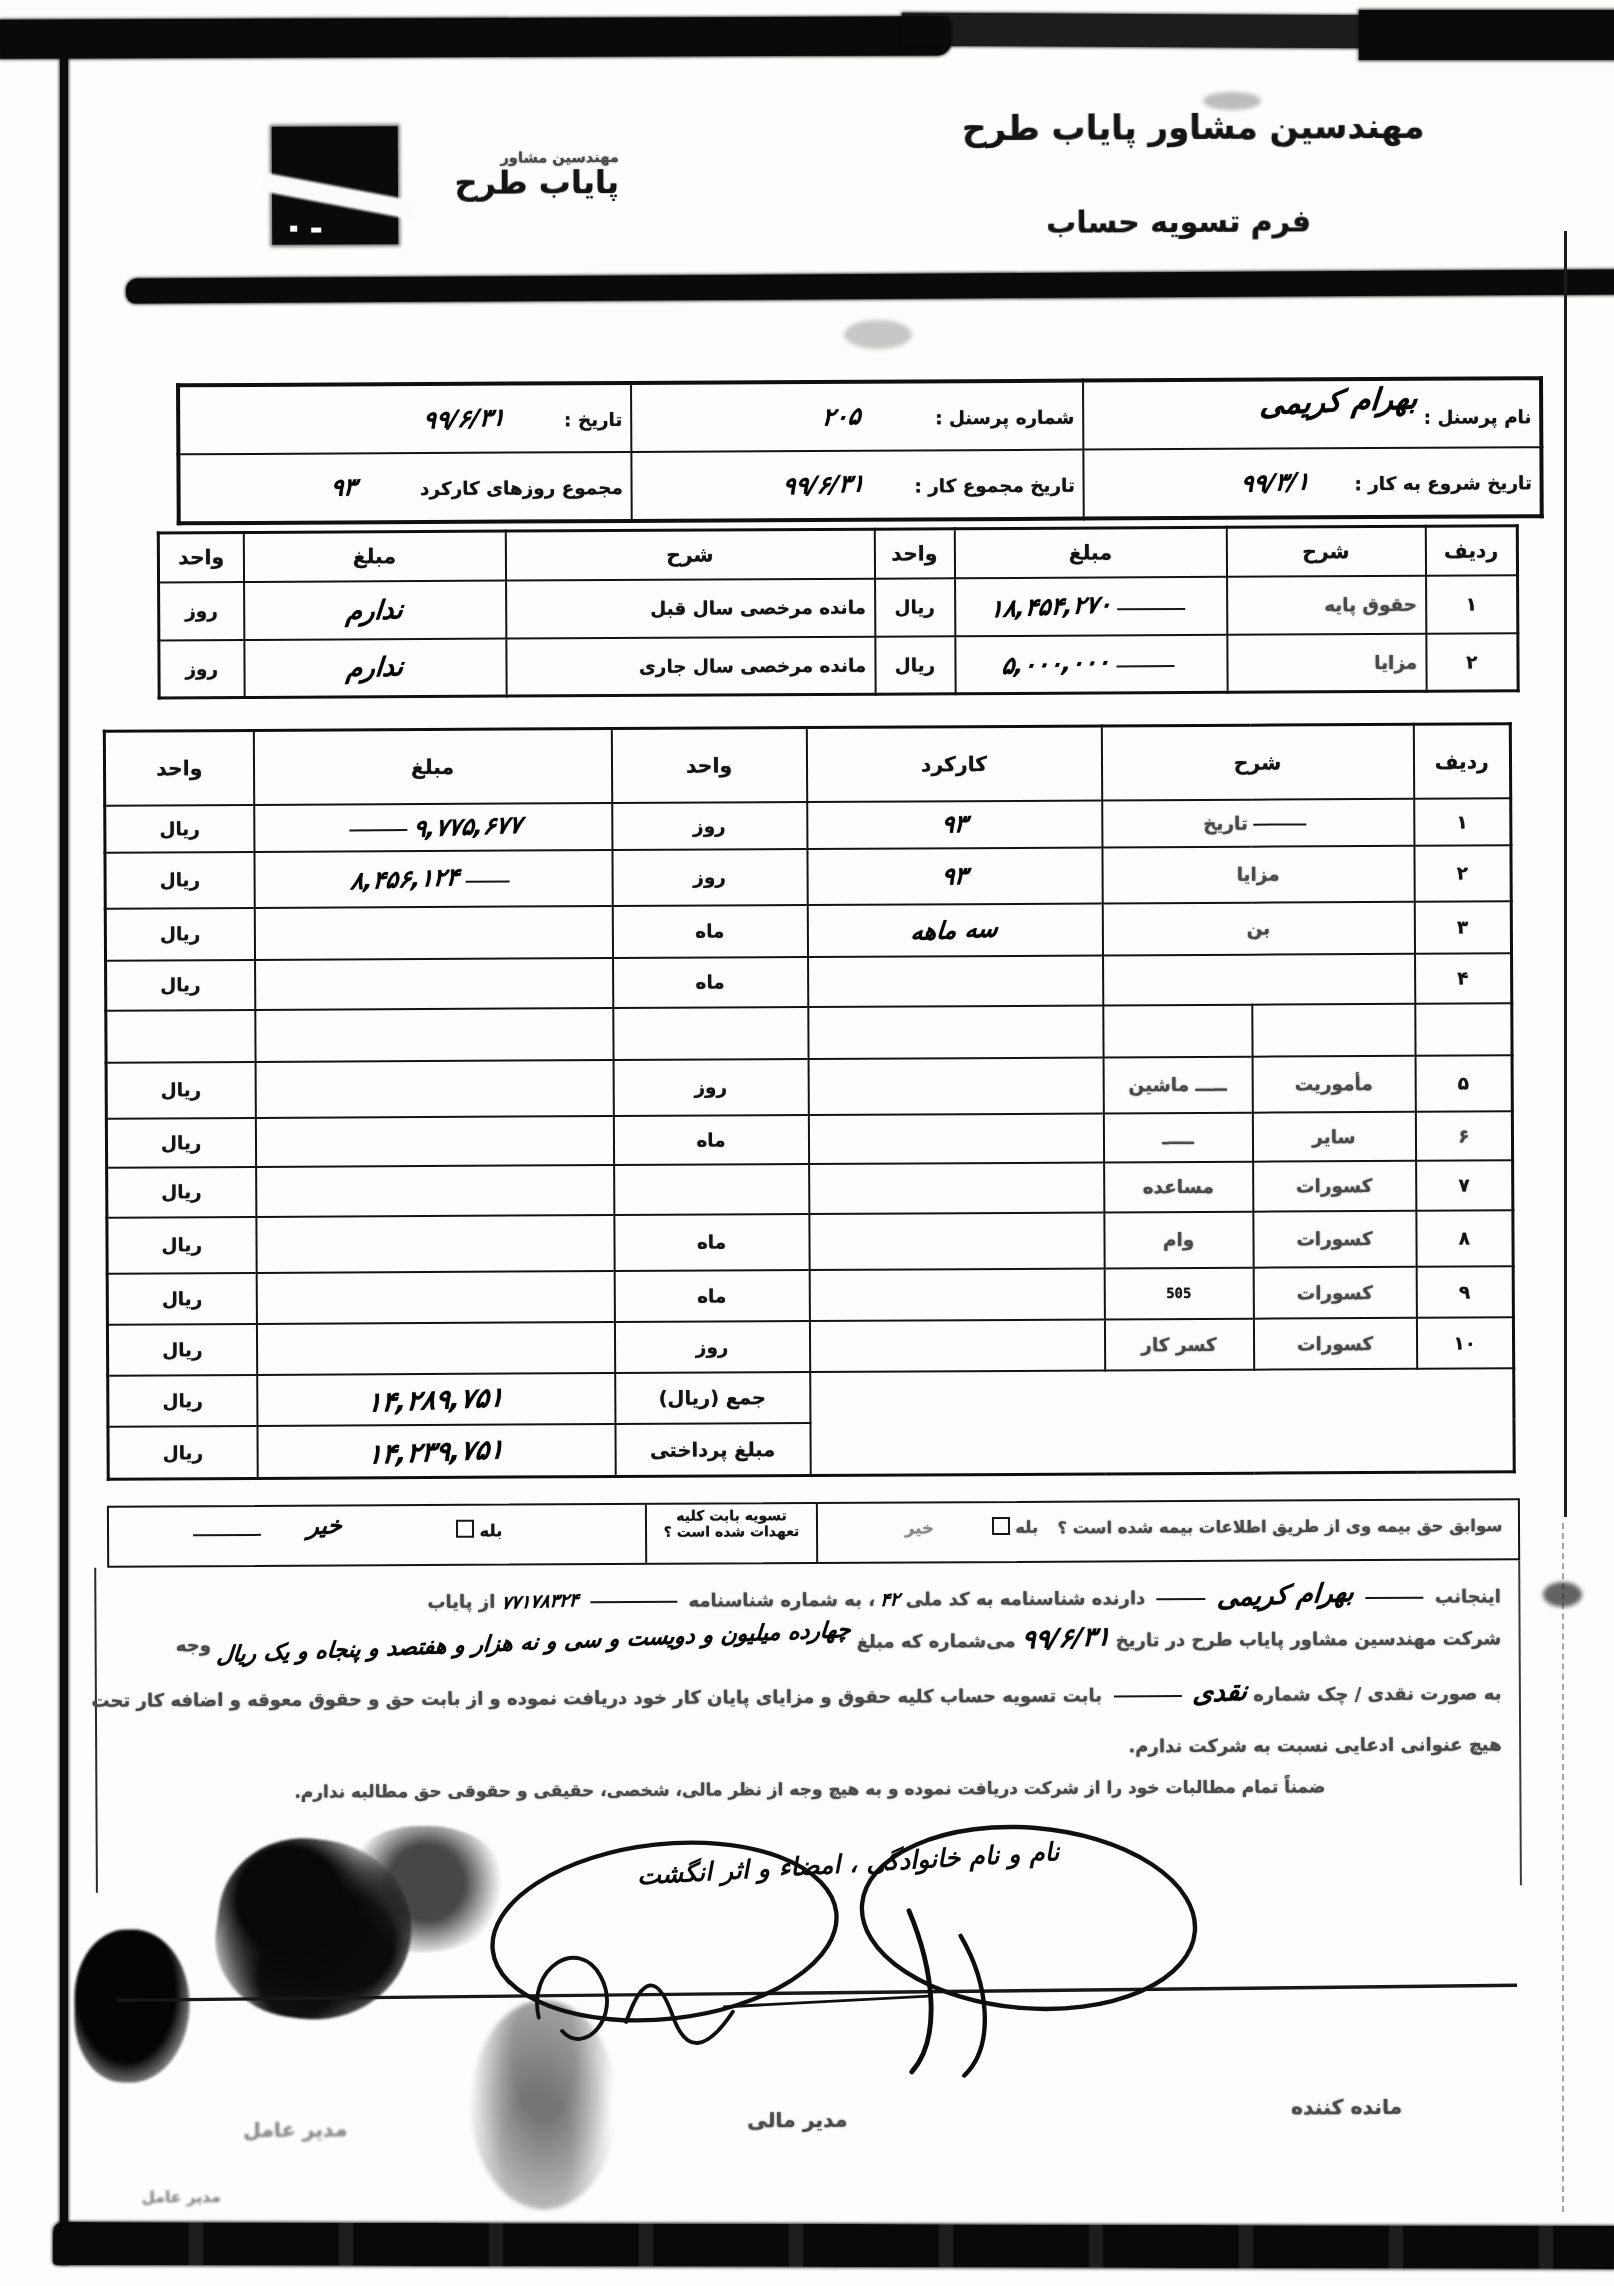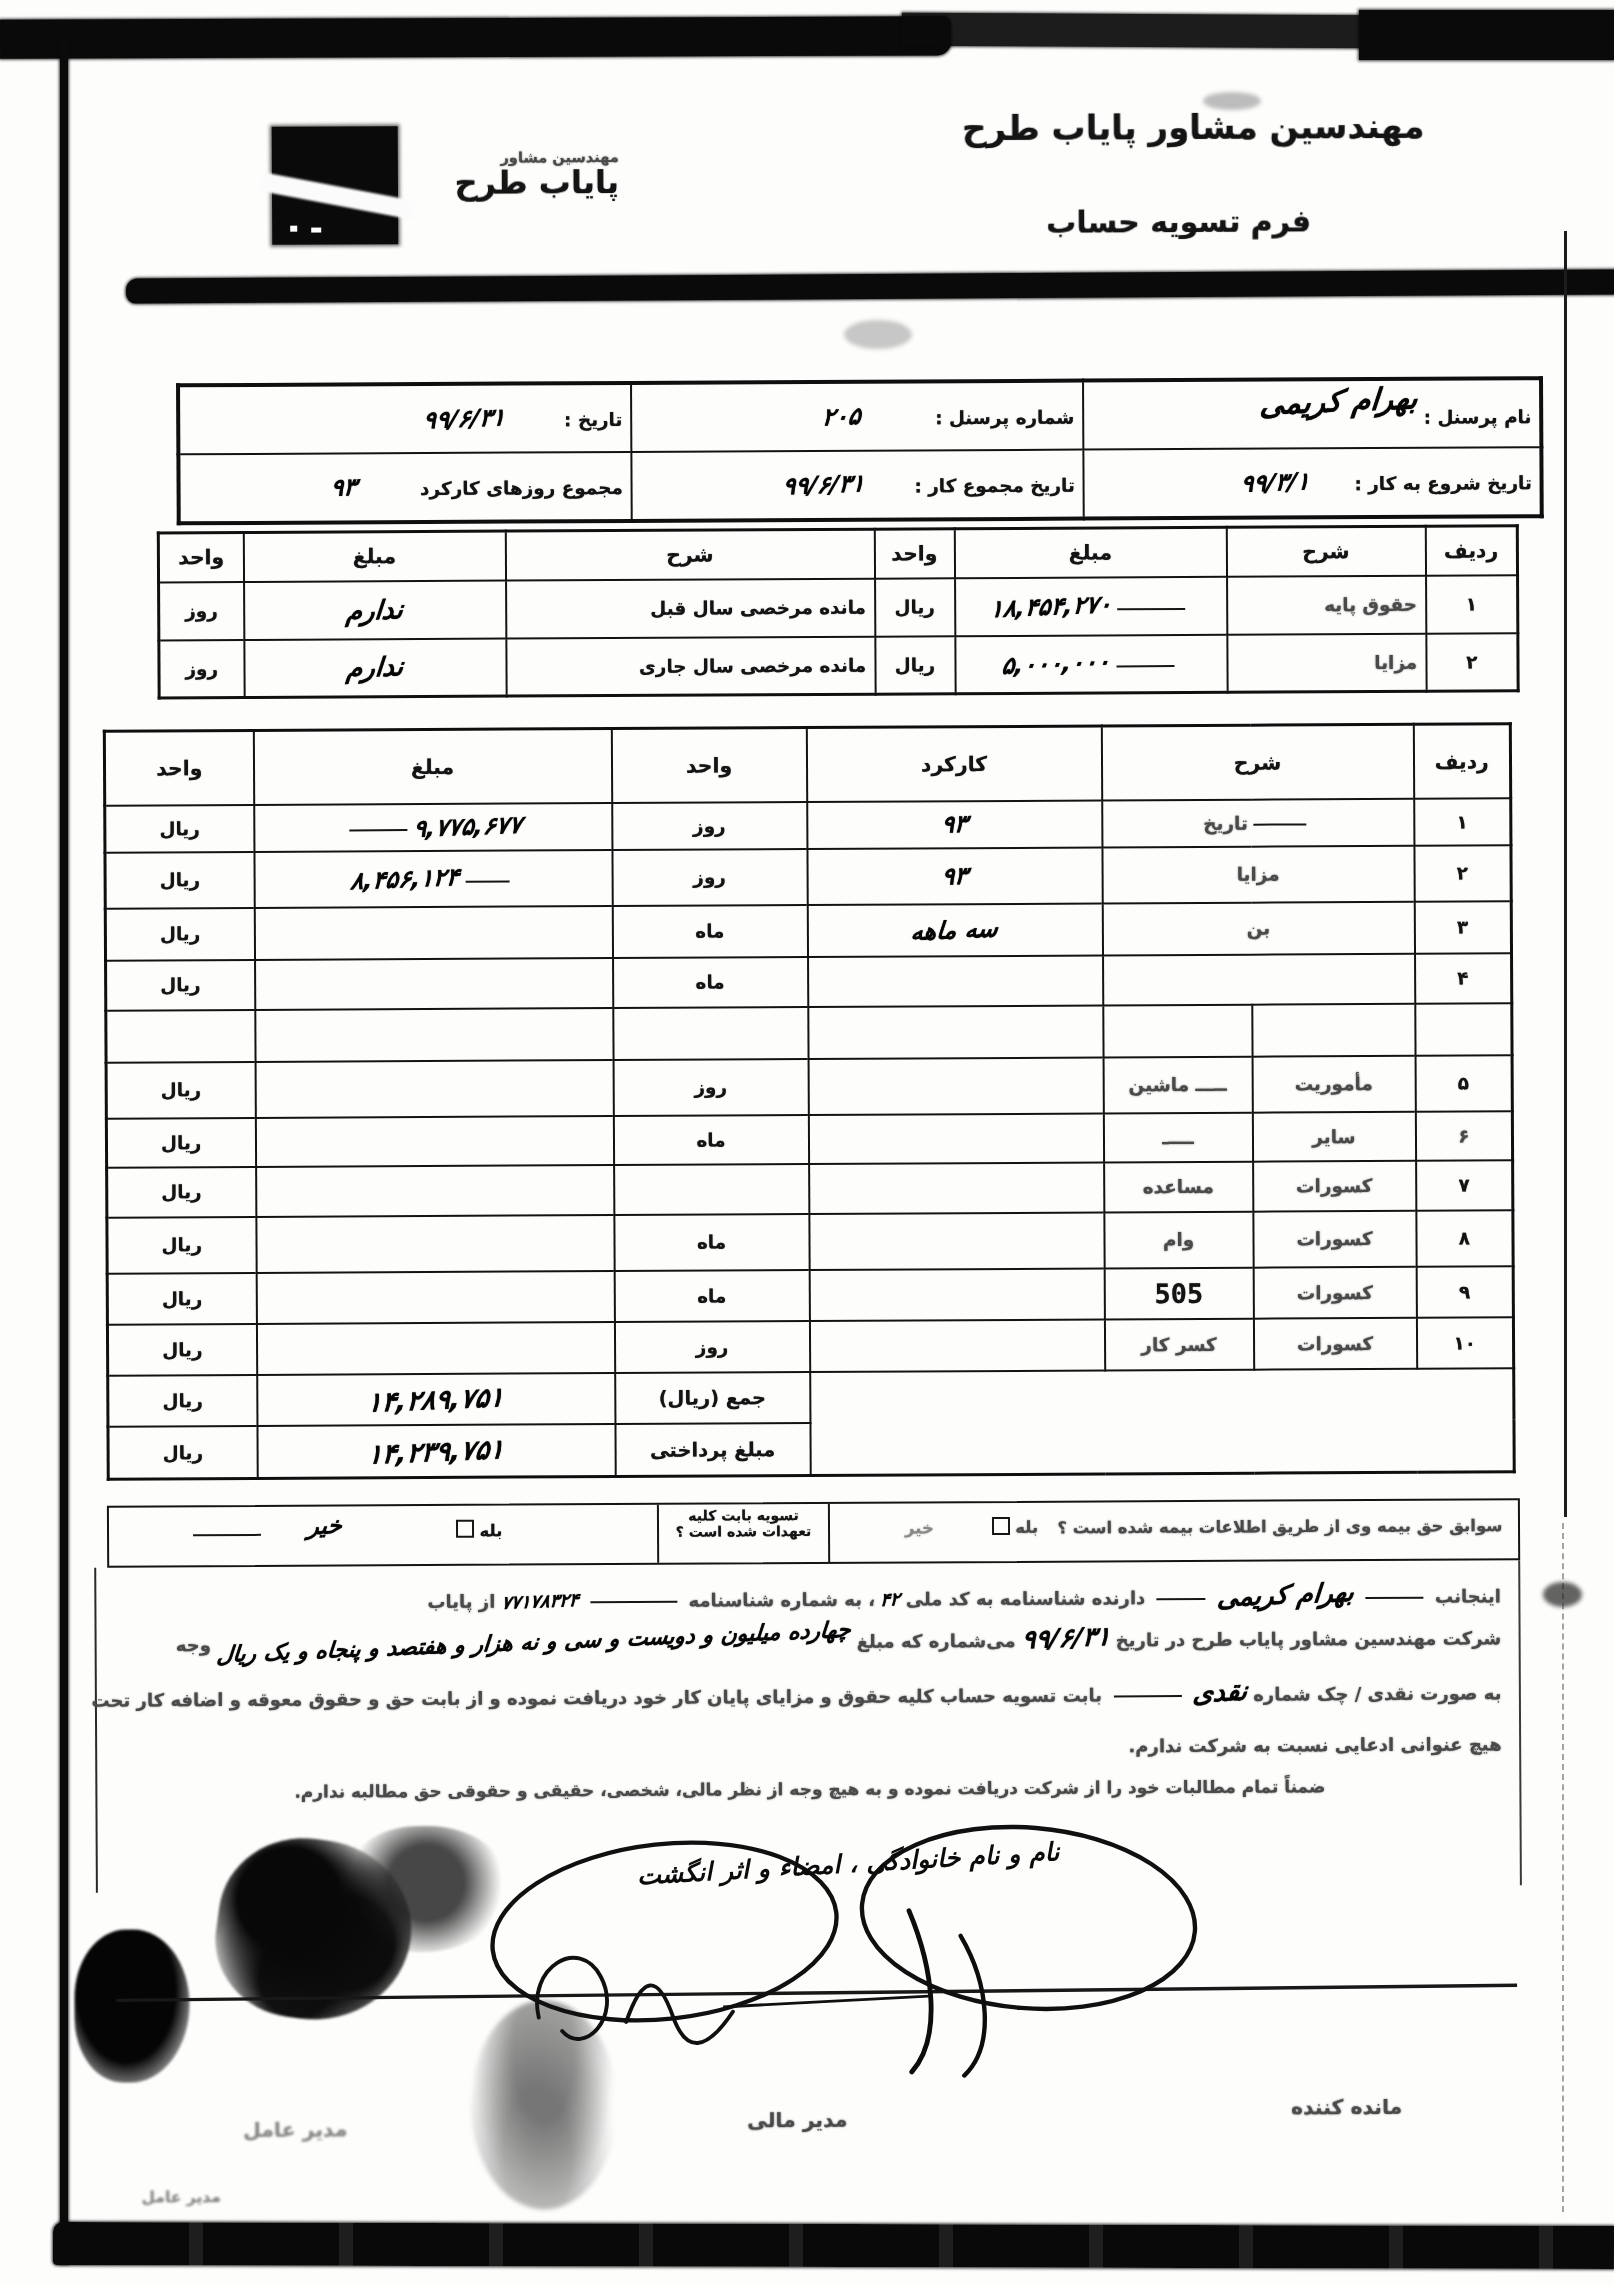--- a/index.html
+++ b/index.html
@@ -242,21 +242,21 @@
         <td class="print faded">کسورات</td>
         <td class="print faded">وام</td>
         <td></td>
         <td class="unit print">ماه</td>
         <td></td>
         <td class="unit print">ریال</td>
       </tr>
       <tr style="height:51px;">
         <td class="print">۹</td>
         <td class="print faded">کسورات</td>
-        <td class="print" style="font-family:'DejaVu Sans Mono',monospace;font-size:27px;margin-left:28px;">505</td>
+        <td class="print" style="font-family:'DejaVu Sans Mono',monospace;font-size:14px;margin-left:28px;">505</td>
         <td></td>
         <td class="unit print">ماه</td>
         <td></td>
         <td class="unit print">ریال</td>
       </tr>
       <tr style="height:51px;">
         <td class="print">۱۰</td>
         <td class="print faded">کسورات</td>
         <td class="print faded">کسر کار</td>
         <td></td>
@@ -278,21 +278,21 @@
       </tr>
     </tbody>
       </table>
 
     <div class="ins">
       <span class="abs print faded" style="right:15.5px;top:13.6px;">
         <span>سوابق حق بیمه وی از طریق اطلاعات بیمه شده است ؟</span>
         <span style="margin-right:13.6px;">بله</span><span class="chk"></span>
       </span>
       <span class="abs print faded" style="left:796px;top:14.6px;opacity:.65;">خیر</span>
-      <span class="abs print" style="left:548px;top:0;width:173px;height:100%;border-left:2.9px solid #161616;border-right:2.9px solid #161616;font-size:14px;white-space:normal;padding:2.9px 5.8px;box-sizing:border-box;text-align:center;">تسویه بابت کلیه تعهدات شده است ؟</span>
+      <span class="abs print" style="left:536px;top:0;width:173px;height:100%;border-left:2.9px solid #161616;border-right:2.9px solid #161616;font-size:14px;white-space:normal;padding:2.9px 5.8px;box-sizing:border-box;text-align:center;">تسویه بابت کلیه تعهدات شده است ؟</span>
       <span class="abs print" style="left:342px;top:13.6px;"><span>بله</span><span class="chk"></span></span>
       <span class="abs hw" style="left:199px;top:5.8px;font-size:23px;">خیر</span>
       <span class="abs strike" style="left:78px;top:27px;width:68px;"></span>
     </div>
 
     <div class="decl">
       <div class="dline" style="top:17.5px;">
         <span class="print faded">اینجانب</span>
         <span class="strike" style="width:58px;"></span>
         <span class="hw big">بهرام کریمی</span>

